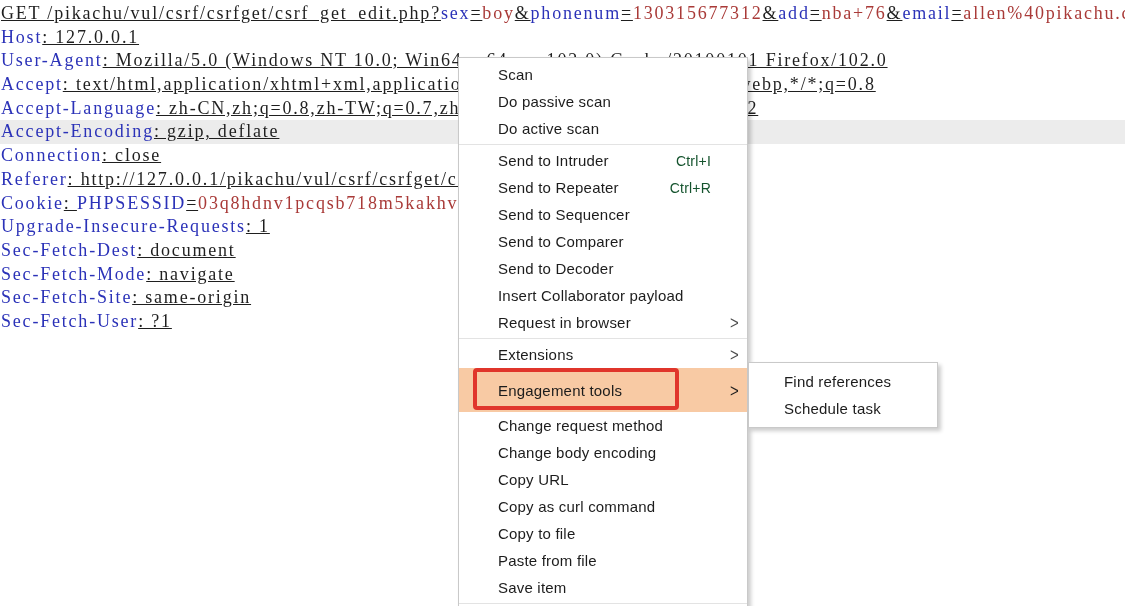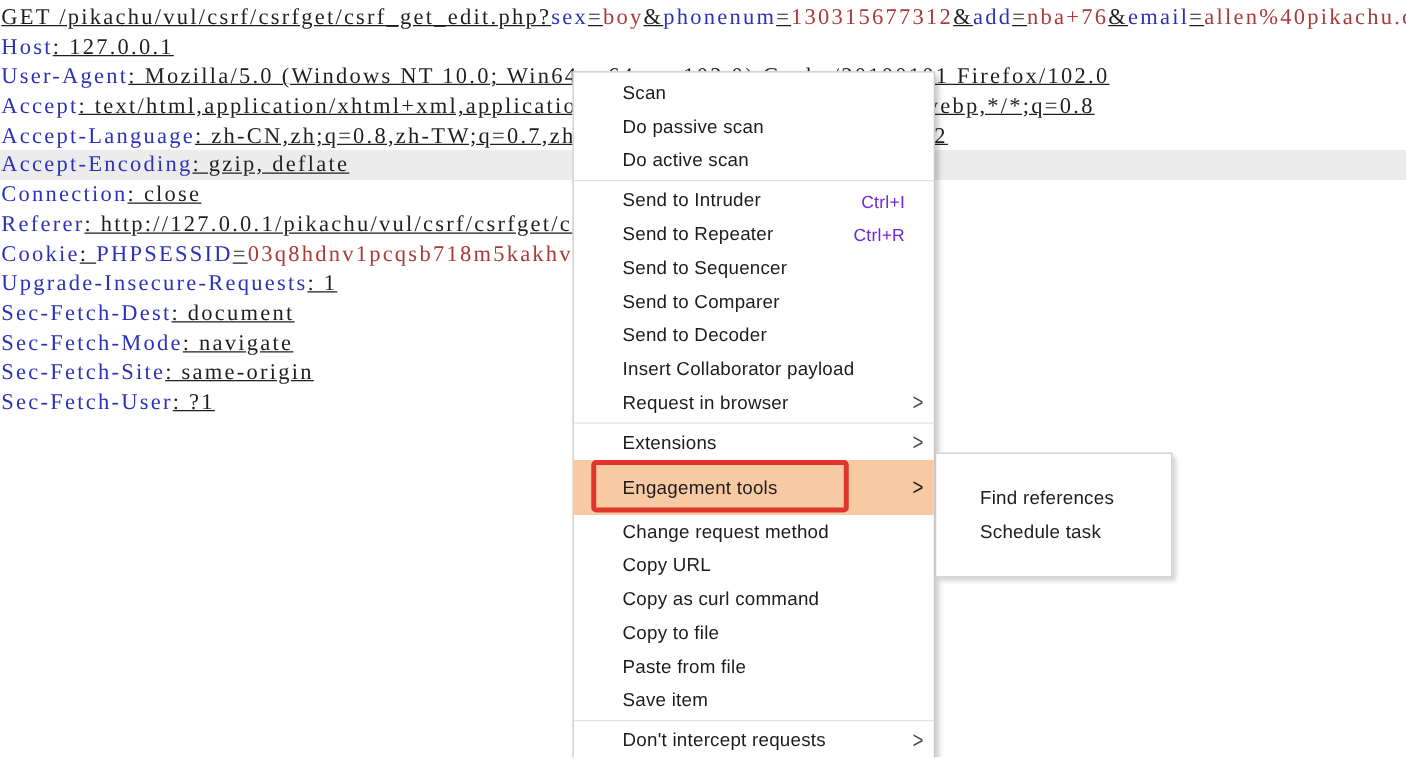--- a/index.html
+++ b/index.html
@@ -20,32 +20,32 @@
   .seg-n{color:var(--header-name,#2b32b8);text-align:right;}
   .seg-v{color:var(--param-value,#a93a38);}
   
   .popup{
     position:absolute;background:#fff;
     border:1px solid var(--menu-border,#c9c9c9);
     box-shadow:3px 3px 4px rgba(0,0,0,0.20);
     padding:3px 0;box-sizing:border-box;
   }
   #context-menu{left:458px;top:57px;width:290px;height:566px;}
-  #engagement-submenu{left:748px;top:362px;width:190px;padding:22px 0;}
+  #engagement-submenu{left:748px;top:362px;width:190px;padding:5px 0;}
   .menu-item{
     position:relative;height:27px;display:flex;align-items:center;
     padding:0 8px 0 39px;box-sizing:border-box;
     font-size:15px;color:var(--menu-text,#1c1c1c);letter-spacing:0.2px;
     cursor:default;
   }
   #engagement-submenu .menu-item{padding-left:35px;}
   .menu-item.highlighted{background:var(--menu-highlight,#f8caa4);}
   #context-menu .menu-item.highlighted{height:44px;}
   .mi-label{white-space:pre;}
-  .mi-shortcut{margin-left:auto;margin-right:15px;color:#6d28d9;font-size:14px;}
+  .mi-shortcut{margin-left:auto;margin-right:28px;color:#14532d;font-size:14px;}
   .mi-arrow{margin-left:auto;color:#4d4d4d;font-size:15px;transform:scaleY(1.25);}
   .menu-item.highlighted .mi-arrow{color:#1c1c1c;}
   .menu-sep{height:0;border-top:1px solid #e3e3e3;margin:2px 0;}
   
   .red-box{
     position:absolute;border:4px solid var(--annotation-red,#e0352b);
     border-radius:4px;pointer-events:none;
   }
   #context-menu .red-box{left:14px;right:68px;top:0;bottom:2px;}
   #engagement-submenu .red-box{left:18px;right:4px;top:-3px;bottom:-3px;}
@@ -97,20 +97,23 @@
       </div>
       <div class="menu-item highlighted">
         <span class="mi-label">Engagement tools</span>
         <span class="mi-arrow">&gt;</span>
         <span class="red-box"></span>
       </div>
       <div class="menu-item">
         <span class="mi-label">Change request method</span>
       </div>
       <div class="menu-item">
+        <span class="mi-label">Change body encoding</span>
+      </div>
+      <div class="menu-item">
         <span class="mi-label">Copy URL</span>
       </div>
       <div class="menu-item">
         <span class="mi-label">Copy as curl command</span>
       </div>
       <div class="menu-item">
         <span class="mi-label">Copy to file</span>
       </div>
       <div class="menu-item">
         <span class="mi-label">Paste from file</span>

